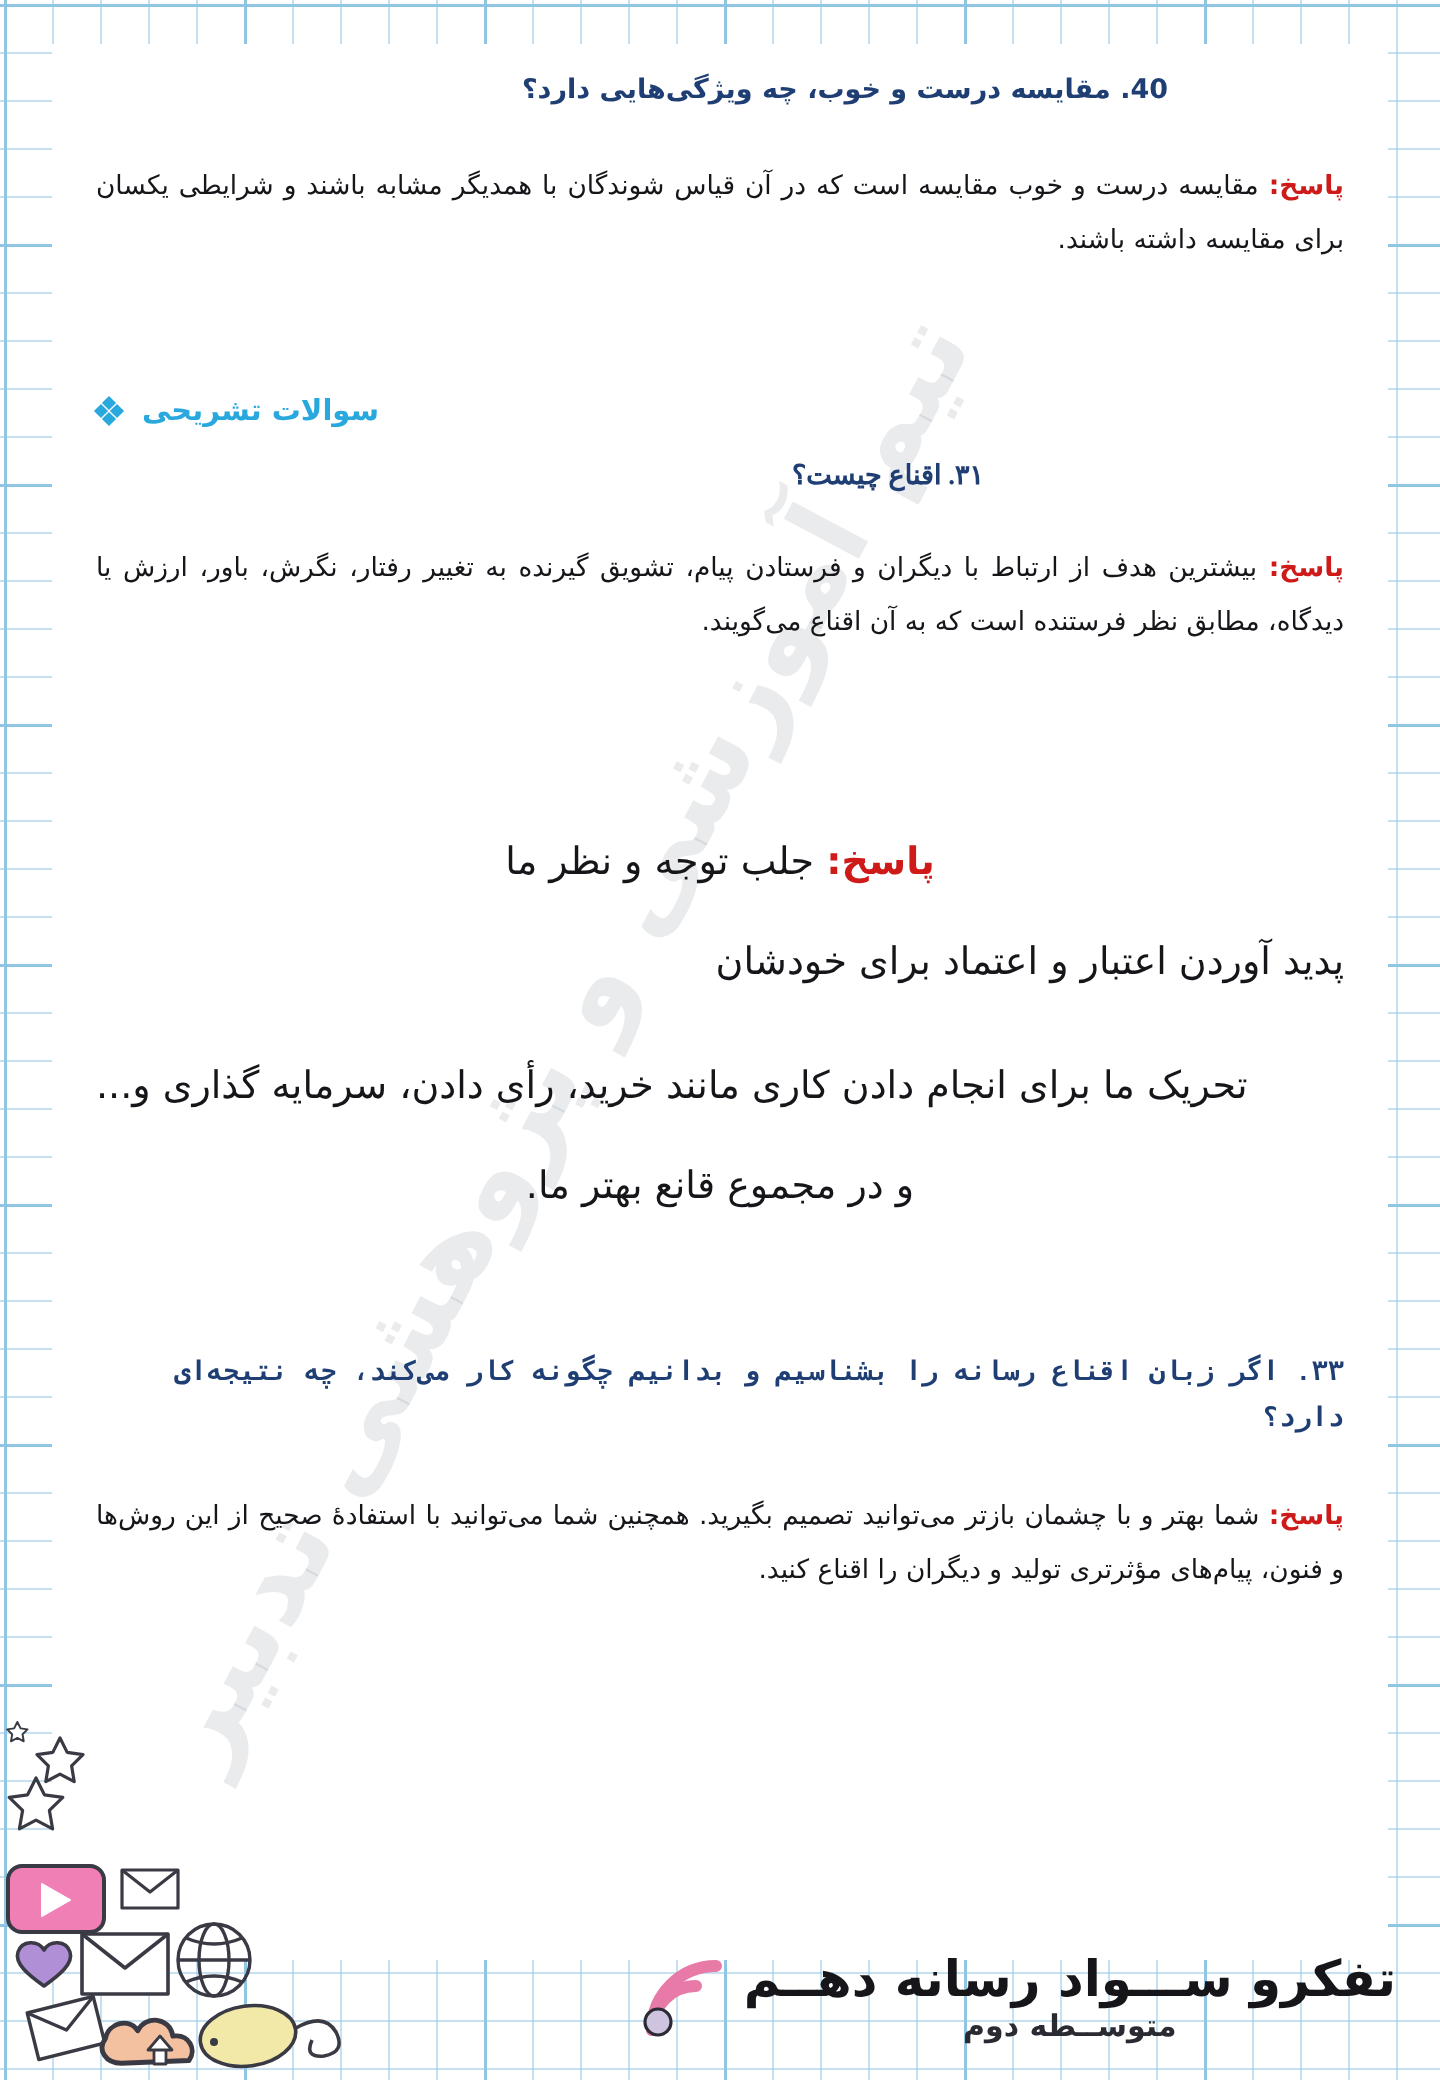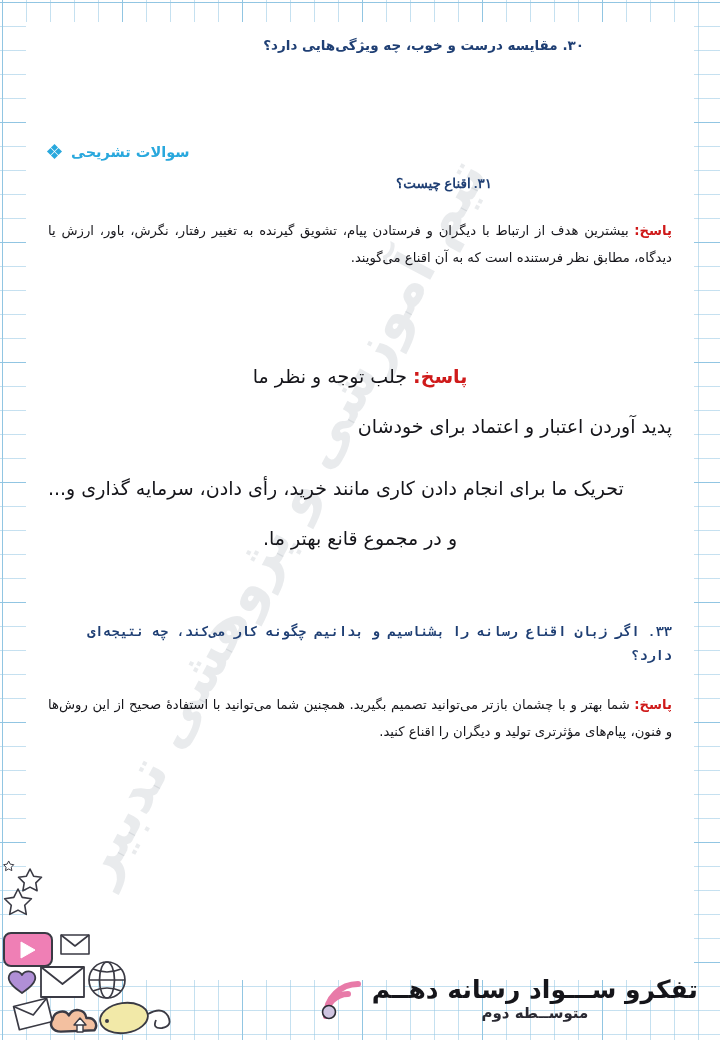--- a/index.html
+++ b/index.html
@@ -145,21 +145,20 @@
   .sp-xl { height: 64px; }
 
   
   .footer-logo {
     position: absolute;
     right: 22px;
     bottom: 18px;
     z-index: 6;
     display: flex;
     flex-direction: row;
-    align-items: flex-end;
     gap: 8px;
   }
   .logo-text-wrap { text-align: center; direction: rtl; }
   .logo-title {
     font-size: 25px;
     font-weight: bold;
     color: #15151a;
     letter-spacing: -0.5px;
     line-height: 1.05;
     white-space: nowrap;
@@ -188,22 +187,23 @@
 </head>
 <body>
 
 <div class="page"></div>
 <div class="sheet"></div>
 
 <div class="watermark">تیم آموزشی و پژوهشی تدبیر</div>
 
 <div class="content">
 
-  <p class="q-heading indent-a">۳۰.  مقایسه درست و خوب، چه ویژگی‌هایی دارد؟</p>
+  <p class="q-heading indent-a">40.  مقایسه درست و خوب، چه ویژگی‌هایی دارد؟</p>
   <div class="sp-s"></div>
+  <p class="answer"><span class="lbl">پاسخ:</span><span> مقایسه درست و خوب مقایسه است که در آن قیاس شوندگان با همدیگر مشابه باشند و شرایطی یکسان برای مقایسه داشته باشند.</span></p>
 
   <div class="sp-xl"></div>
 
   <div class="section-title">
     <span>سوالات تشریحی</span>
     <span class="bullet-diamond">
         <i></i>
         <i></i>
         <i></i>
         <i></i>

